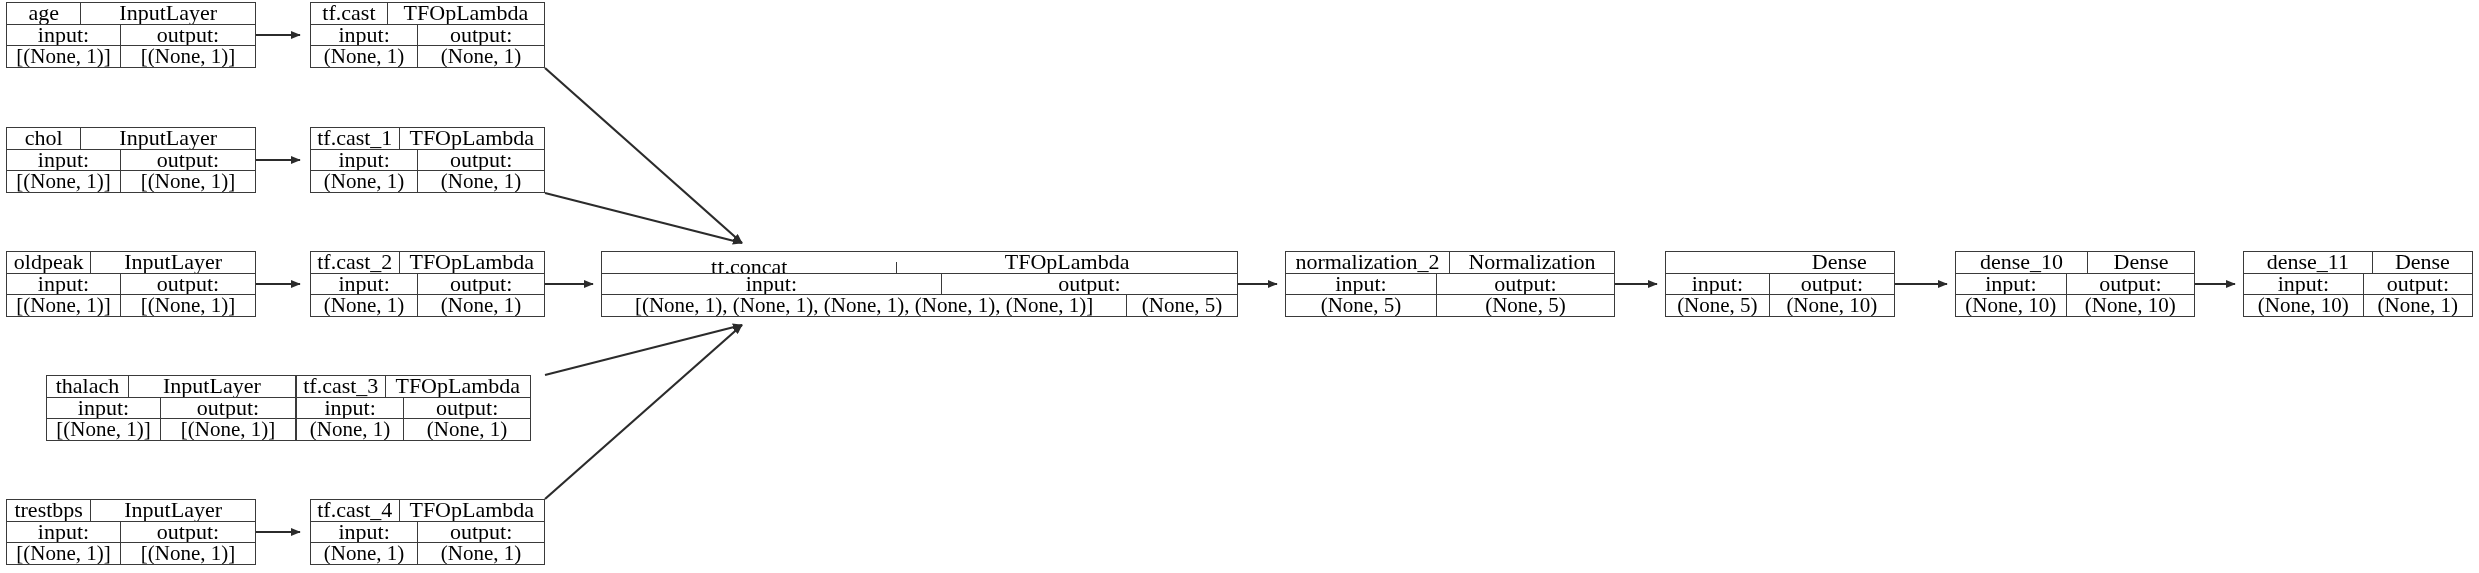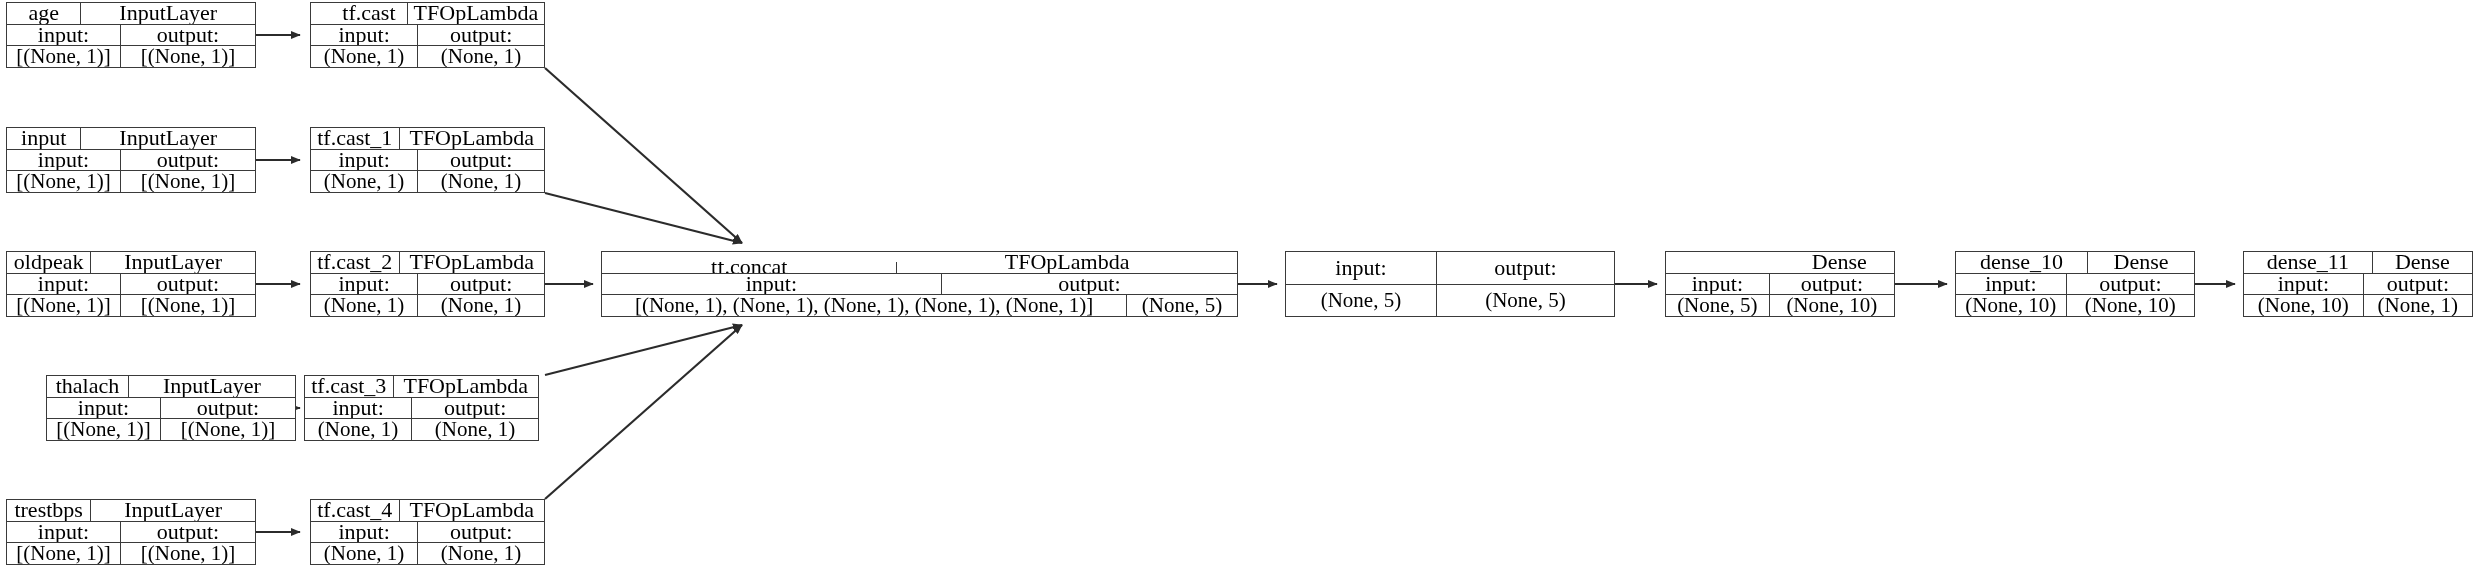--- a/index.html
+++ b/index.html
@@ -83,21 +83,21 @@
           <div class="cell fs-22" style="flex: 0 0 46%;">input:</div>
           <div class="cell fs-22" style="flex: 1 1 auto;">output:</div>
         </div>
         <div class="row">
           <div class="cell fs-21" style="flex: 0 0 46%;">[(None, 1)]</div>
           <div class="cell fs-21" style="flex: 1 1 auto;">[(None, 1)]</div>
         </div>
       </div>
       <div class="node" style="left: 6px; top: 127px; width: 250px; height: 66px; border-color: rgb(58, 58, 58);">
         <div class="row">
-          <div class="cell fs-22" style="flex: 0 0 30%;">input</div>
+          <div class="cell fs-22" style="flex: 0 0 30%;">chol</div>
           <div class="cell fs-22" style="flex: 1 1 auto;">InputLayer</div>
         </div>
         <div class="row">
           <div class="cell fs-22" style="flex: 0 0 46%;">input:</div>
           <div class="cell fs-22" style="flex: 1 1 auto;">output:</div>
         </div>
         <div class="row">
           <div class="cell fs-21" style="flex: 0 0 46%;">[(None, 1)]</div>
           <div class="cell fs-21" style="flex: 1 1 auto;">[(None, 1)]</div>
         </div>
@@ -139,21 +139,21 @@
           <div class="cell fs-22" style="flex: 0 0 46%;">input:</div>
           <div class="cell fs-22" style="flex: 1 1 auto;">output:</div>
         </div>
         <div class="row">
           <div class="cell fs-21" style="flex: 0 0 46%;">[(None, 1)]</div>
           <div class="cell fs-21" style="flex: 1 1 auto;">[(None, 1)]</div>
         </div>
       </div>
       <div class="node" style="left: 310px; top: 2px; width: 235px; height: 66px; border-color: rgb(58, 58, 58);">
         <div class="row">
-          <div class="cell fs-22" style="flex: 0 0 33%; margin-left: 20px;">tf.cast</div>
+          <div class="cell fs-22" style="flex: 0 0 33%;">tf.cast</div>
           <div class="cell fs-22" style="flex: 1 1 auto;">TFOpLambda</div>
         </div>
         <div class="row">
           <div class="cell fs-22" style="flex: 0 0 46%;">input:</div>
           <div class="cell fs-22" style="flex: 1 1 auto;">output:</div>
         </div>
         <div class="row">
           <div class="cell fs-21" style="flex: 0 0 46%;">(None, 1)</div>
           <div class="cell fs-21" style="flex: 1 1 auto;">(None, 1)</div>
         </div>
@@ -179,21 +179,21 @@
         </div>
         <div class="row">
           <div class="cell fs-22" style="flex: 0 0 46%;">input:</div>
           <div class="cell fs-22" style="flex: 1 1 auto;">output:</div>
         </div>
         <div class="row">
           <div class="cell fs-21" style="flex: 0 0 46%;">(None, 1)</div>
           <div class="cell fs-21" style="flex: 1 1 auto;">(None, 1)</div>
         </div>
       </div>
-      <div class="node" style="left: 304px; top: 375px; width: 235px; height: 66px; border-color: rgb(58, 58, 58);">
+      <div class="node" style="left: 296px; top: 375px; width: 235px; height: 66px; border-color: rgb(58, 58, 58);">
         <div class="row">
           <div class="cell fs-22" style="flex: 0 0 38%;">tf.cast_3</div>
           <div class="cell fs-22" style="flex: 1 1 auto;">TFOpLambda</div>
         </div>
         <div class="row">
           <div class="cell fs-22" style="flex: 0 0 46%;">input:</div>
           <div class="cell fs-22" style="flex: 1 1 auto;">output:</div>
         </div>
         <div class="row">
           <div class="cell fs-21" style="flex: 0 0 46%;">(None, 1)</div>
@@ -223,20 +223,24 @@
           <div class="cell fs-22" style="flex: 0 0 53.5%;">input:</div>
           <div class="cell fs-22" style="flex: 1 1 auto;">output:</div>
         </div>
         <div class="row">
           <div class="cell fs-21" style="flex: 0 0 82.7%;">[(None, 1), (None, 1), (None, 1), (None, 1), (None, 1)]</div>
           <div class="cell fs-21" style="flex: 1 1 auto;">(None, 5)</div>
         </div>
       </div>
       <div class="node" style="left: 1285px; top: 251px; width: 330px; height: 66px; border-color: rgb(58, 58, 58);">
         <div class="row">
+          <div class="cell fs-22" style="flex: 0 0 50%;">normalization_2</div>
+          <div class="cell fs-22" style="flex: 1 1 auto;">Normalization</div>
+        </div>
+        <div class="row">
           <div class="cell fs-22" style="flex: 0 0 46%;">input:</div>
           <div class="cell fs-22" style="flex: 1 1 auto;">output:</div>
         </div>
         <div class="row">
           <div class="cell fs-21" style="flex: 0 0 46%;">(None, 5)</div>
           <div class="cell fs-21" style="flex: 1 1 auto;">(None, 5)</div>
         </div>
       </div>
       <div class="node" style="left: 1665px; top: 251px; width: 230px; height: 66px; border-color: rgb(58, 58, 58);">
         <div class="row">

